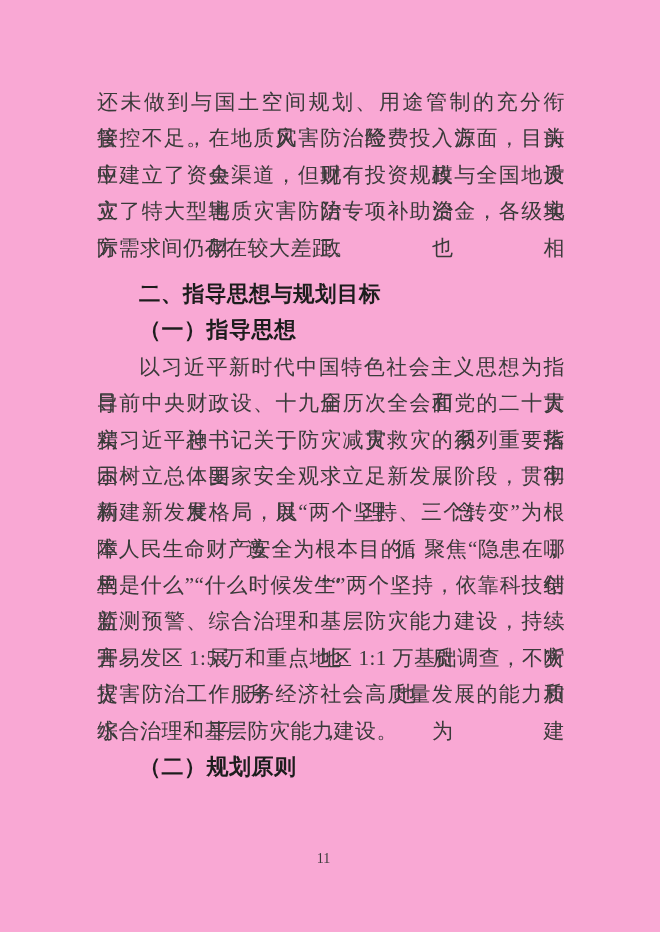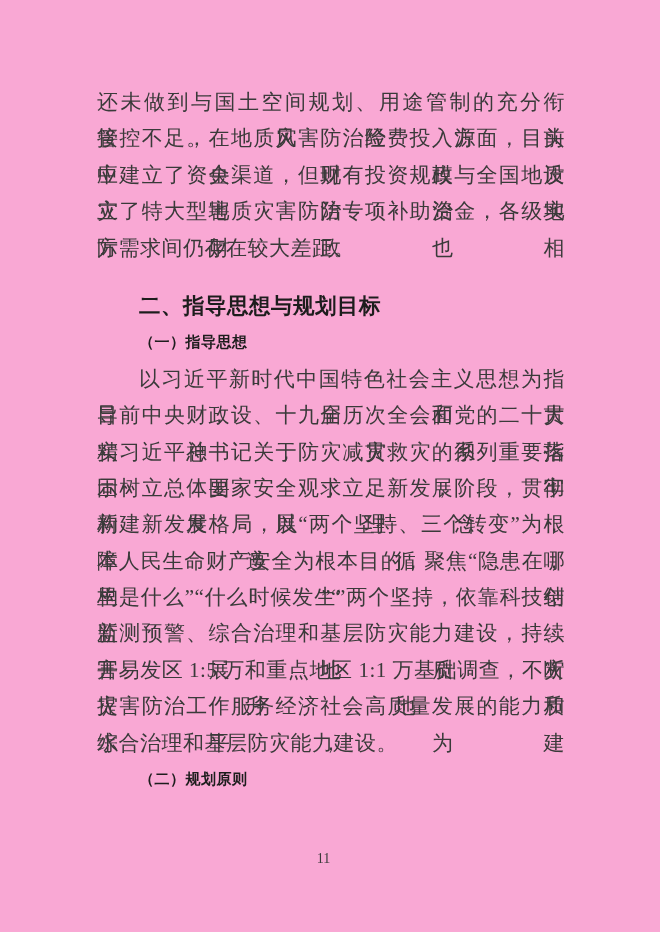--- a/index.html
+++ b/index.html
@@ -37,27 +37,27 @@
   .line.indent {
     text-indent: 42px;
     font-family: Liberation Serif, serif;
   }
   .line.heading {
     font-family: "Liberation Sans", "DejaVu Sans", sans-serif;
     font-weight: bold;
     color: #1d1d1d;
     font-size: 21.5px;
     padding-left: 42px;
-    margin-top: 22px;
+    margin-top: 10px;
   }
   .line.subheading {
     font-family: "Liberation Serif", "DejaVu Serif", serif;
     font-weight: bold;
     color: #1d1d1d;
-    font-size: 15px;
+    font-size: 22px;
     padding-left: 42px;
   }
   .page-number {
     position: absolute;
     left: 0;
     right: 13px;
     top: 851px;
     text-align: center;
     font-size: 14px;
     color: #3a3a3a;

